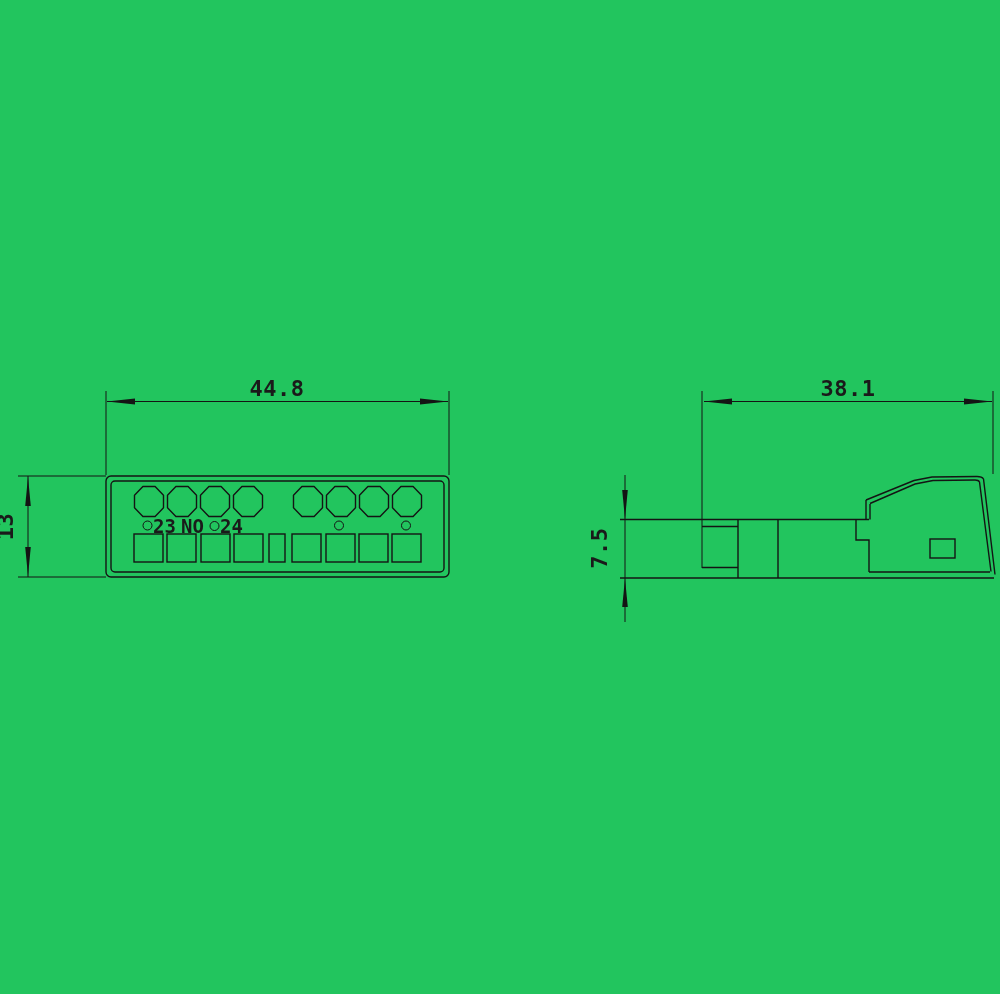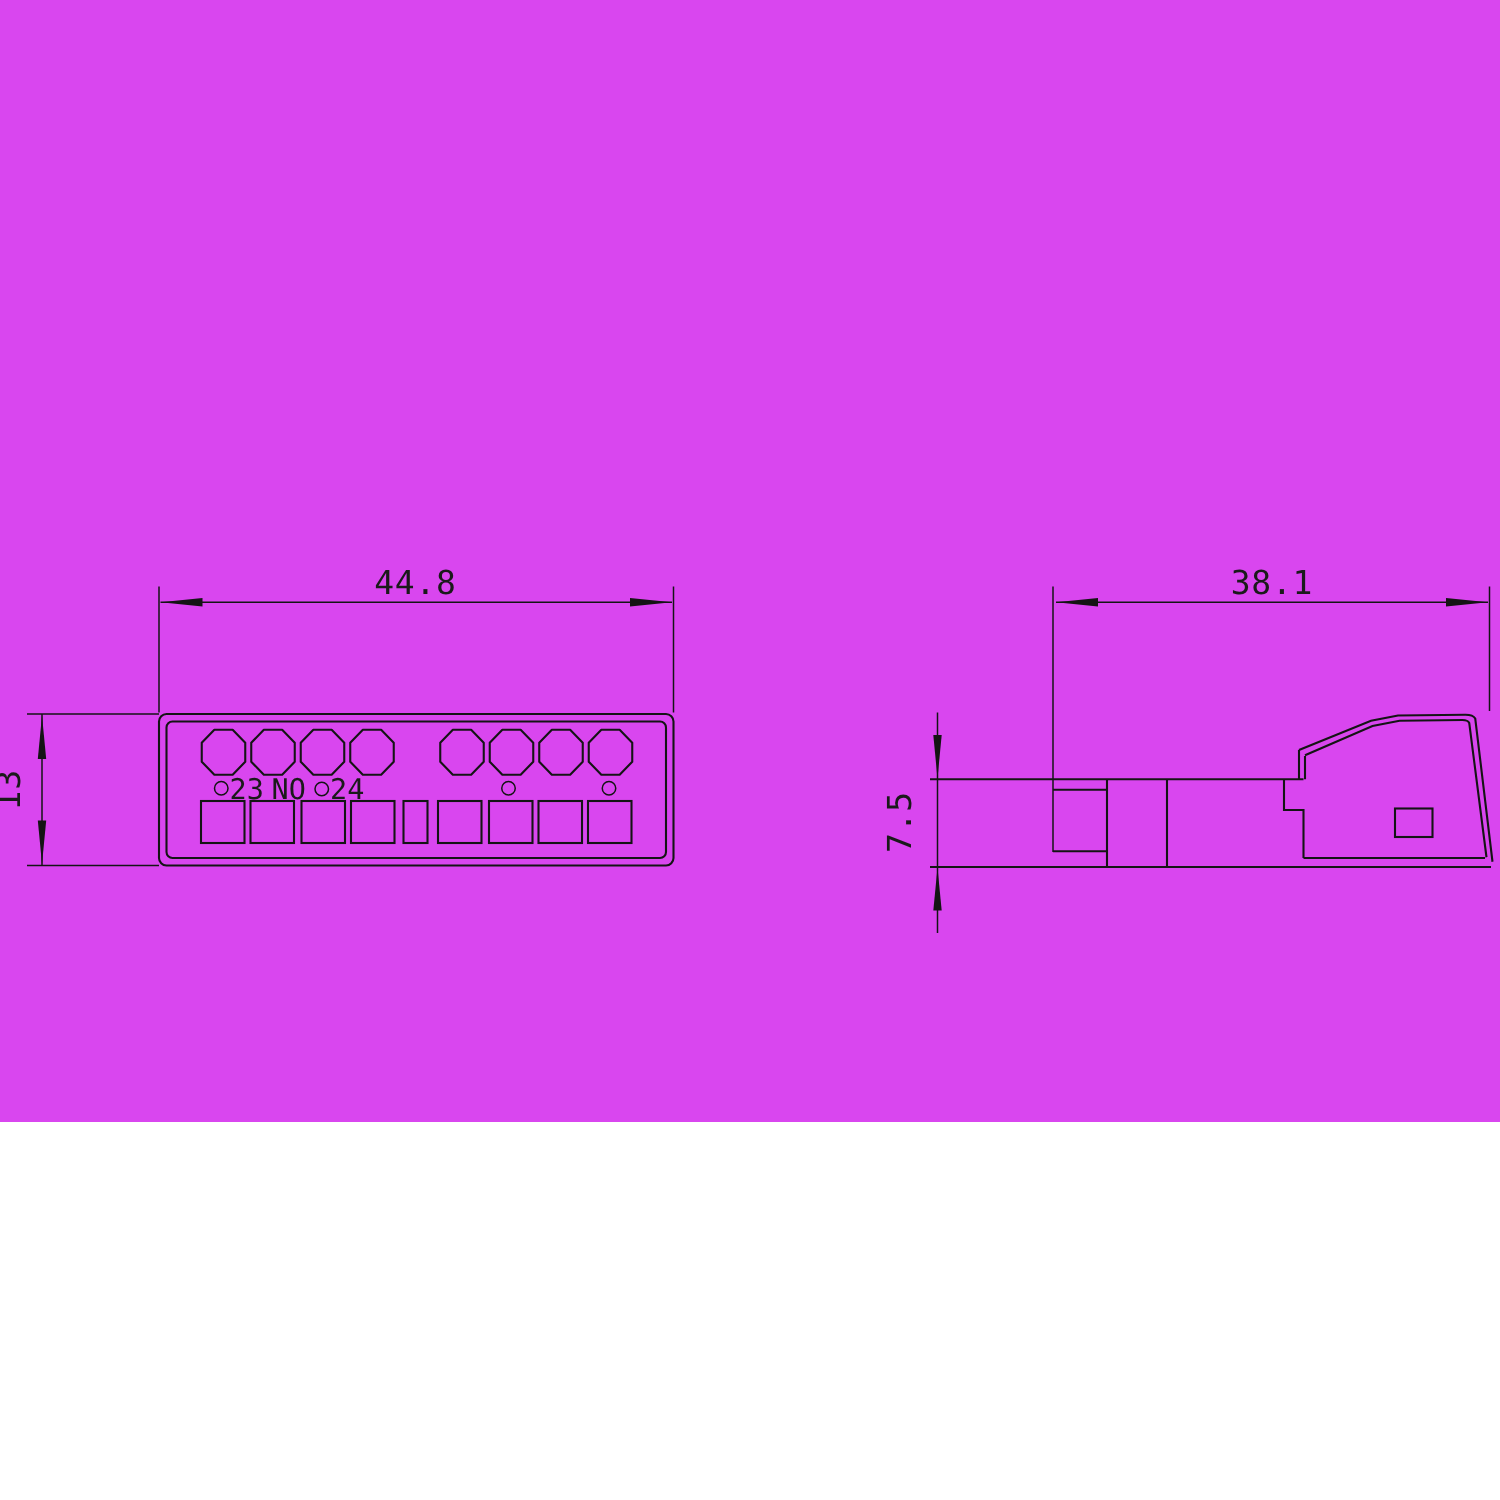--- a/index.html
+++ b/index.html
@@ -7,22 +7,23 @@
     padding: 0;
     background: #ffffff;
     width: 1000px;
     height: 1000px;
     overflow: hidden;
     font-family: "DejaVu Sans Mono", monospace;
   }
   .canvas {
     position: relative;
     width: 1000px;
-    height: 748px;
-    background: #d946ef;
+    height: 994px;
+    background: #22c55e;
+    font-weight: bold;
   }
   svg { display: block; }
   .thin  { stroke: #141414; stroke-width: 1;   fill: none; }
   .body  { stroke: #141414; stroke-width: 1.4; fill: none; }
   .arrow { fill: #141414; stroke: none; }
   text.dim {
     font-family: "DejaVu Sans Mono", monospace;
     font-size: 22px;
     fill: #1a1a1a;
     letter-spacing: 0.5px;

